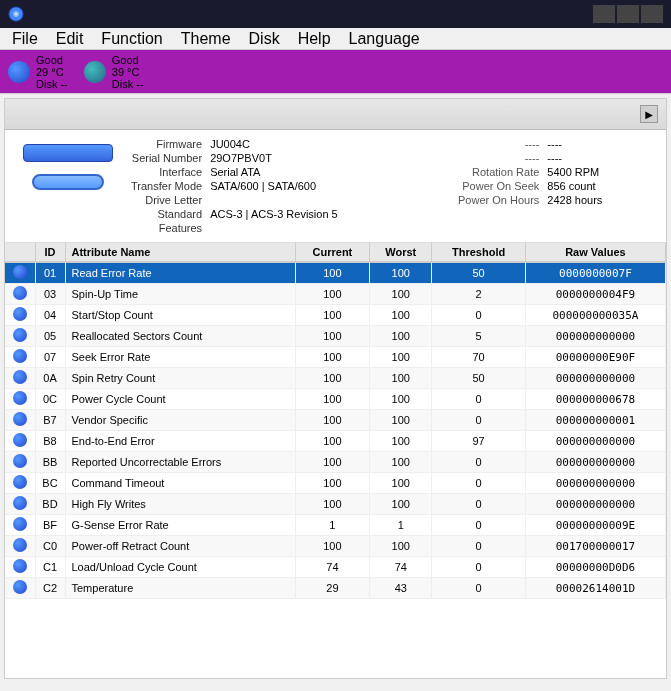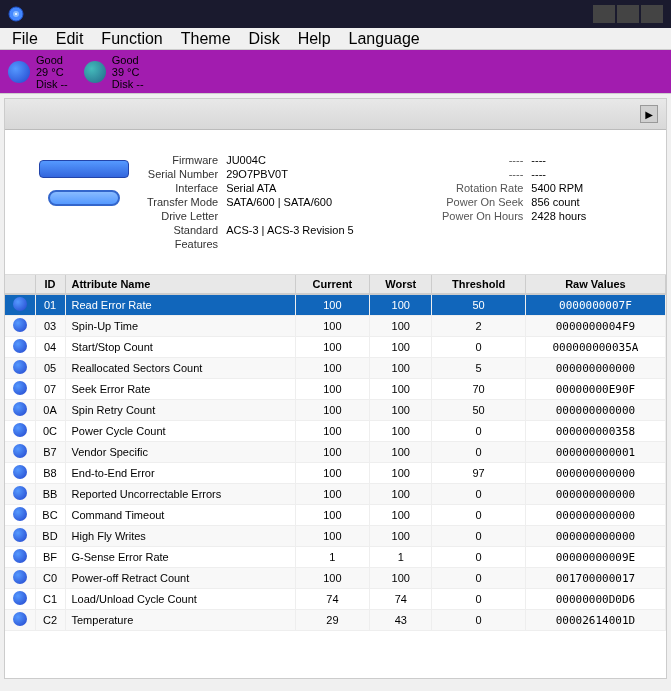--- a/index.html
+++ b/index.html
@@ -122,21 +122,21 @@
       background: #d0d0d0;
       border: 1px solid #999;
       cursor: pointer;
       display: flex;
       align-items: center;
       justify-content: center;
       font-size: 10px;
     }
     .info-section {
       display: flex;
-      padding: 24px;
+      padding: 8px;
       gap: 8px;
       border-bottom: 1px solid #ddd;
     }
     .health-panel {
       display: flex;
       flex-direction: column;
       align-items: center;
       min-width: 110px;
       gap: 6px;
     }
@@ -412,21 +412,21 @@
       <td>50</td>
       <td style="font-family:monospace">000000000000</td>
     </tr>
           <tr>
       <td><span class="row-icon"></span></td>
       <td>0C</td>
       <td>Power Cycle Count</td>
       <td>100</td>
       <td>100</td>
       <td>0</td>
-      <td style="font-family:monospace">000000000358</td>
+      <td style="font-family:monospace">000000000678</td>
     </tr>
           <tr>
       <td><span class="row-icon"></span></td>
       <td>B7</td>
       <td>Vendor Specific</td>
       <td>100</td>
       <td>100</td>
       <td>0</td>
       <td style="font-family:monospace">000000000001</td>
     </tr>

